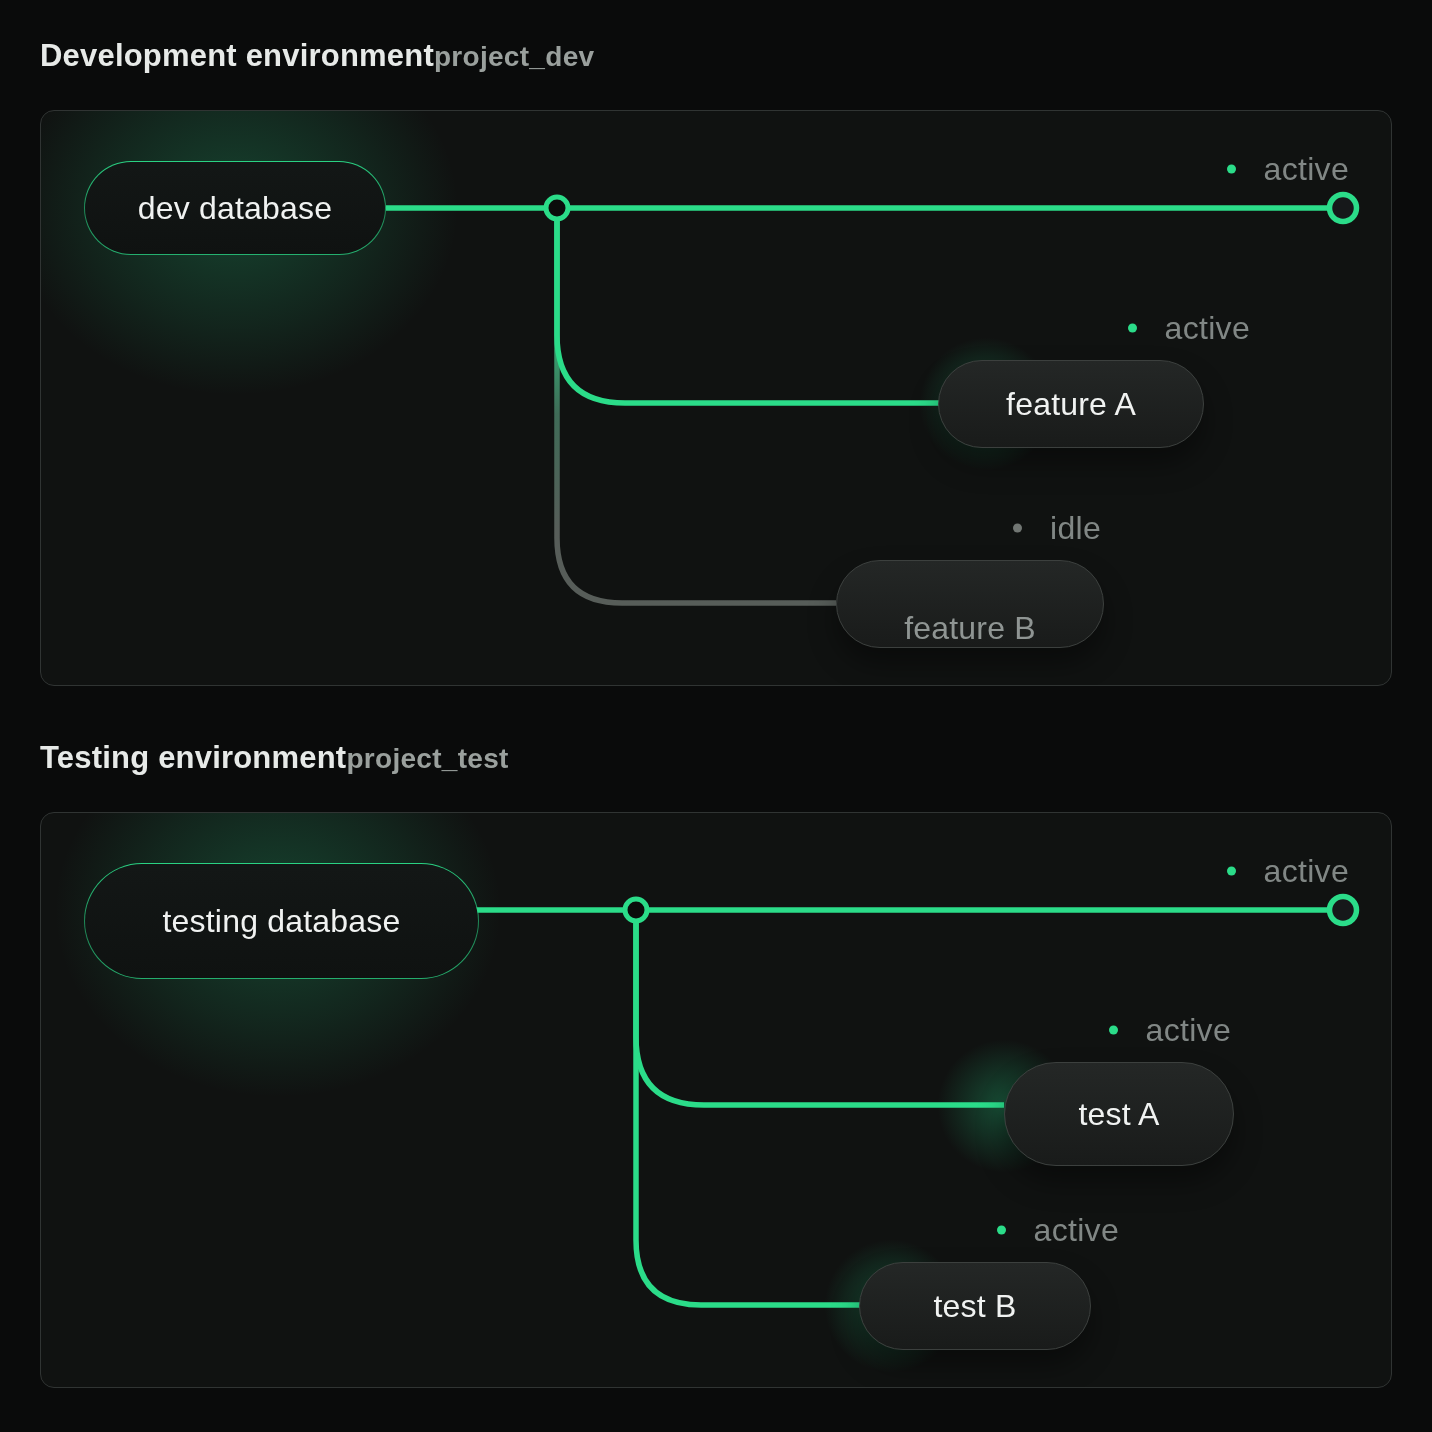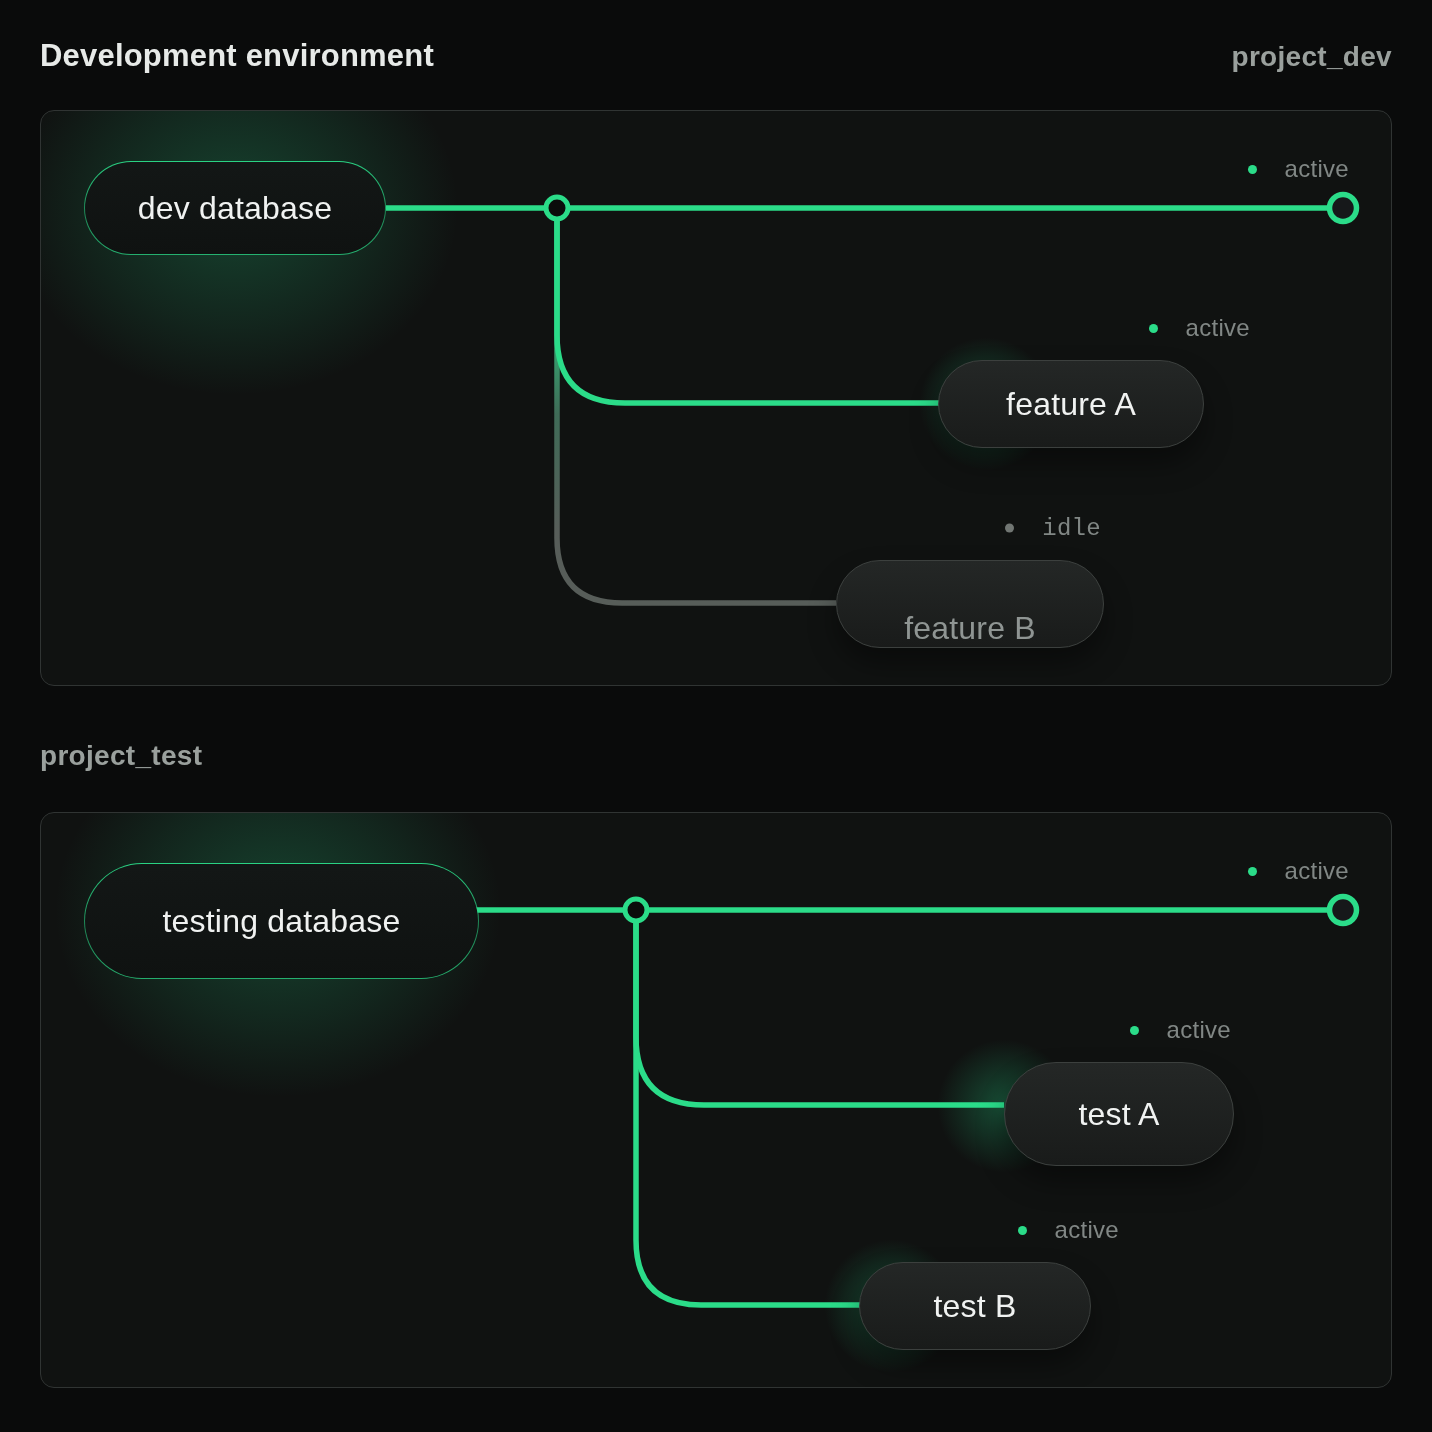--- a/index.html
+++ b/index.html
@@ -5,21 +5,21 @@
   html,body{margin:0;padding:0;background:#0a0b0b;}
   body{
     width:1432px;height:1432px;box-sizing:border-box;
     padding:38px 40px 0 40px;
     font-family:"Liberation Sans","DejaVu Sans",sans-serif;
     color:#eef1ef;
     -webkit-font-smoothing:antialiased;
     overflow:hidden;
   }
   .env-header{
-    display:flex;justify-content:space-between;align-items:baseline;
+    display:flex;justify-content:flex-start;align-items:baseline;
     height:46px;margin-bottom:26px;
   }
   .env-title{
     margin:0;font-size:31px;font-weight:700;letter-spacing:.2px;color:#e7eae8;
   }
   .project-label{
     font-size:28px;font-weight:700;color:#9aa09d;letter-spacing:.3px;
   }
   .panel{
     position:relative;
@@ -56,21 +56,21 @@
   }
   .pill-branch{
     border:1.5px solid #3c403e;
     background:linear-gradient(180deg,#242726 0%,#191b1a 100%);
     box-shadow:0 16px 28px rgba(0,0,0,.38);
   }
   .pill-idle{color:#8f9593;}
   .status{
     position:absolute;display:flex;align-items:center;gap:28px;
     transform:translateY(-50%);
-    font-size:24px;color:#818785;letter-spacing:.3px;white-space:nowrap;
+    font-size:32px;color:#818785;letter-spacing:.3px;white-space:nowrap;
   }
   .dot{width:9px;height:9px;border-radius:50%;flex:0 0 auto;}
   .dot-active{background:#2bdc89;}
   .dot-idle{background:#717673;}
 </style>
 </head>
 <body>
 
 <div class="env-header">
   <h2 class="env-title">Development environment</h2>
@@ -113,33 +113,34 @@
 
   <div class="status" style="right:141px;top:217px;">
     <span class="dot dot-active"></span>
     <span>active</span>
   </div>
 
   <div class="pill pill-branch" style="left:897px;top:249px;width:266px;height:88px;">
     <span>feature A</span>
   </div>
 
-  <div class="status" style="right:290px;top:417px;font-family:Liberation Mono, monospace;">
+  <div class="status" style="right:290px;top:417px;">
     <span class="dot dot-idle"></span>
     <span>idle</span>
   </div>
 
   <div class="pill pill-branch pill-idle" style="left:795px;top:449px;width:268px;height:88px;align-items:flex-end;">
     <span>feature B</span>
   </div>
 </div>
 
 <div class="section-gap"></div>
 
 <div class="env-header">
+  <h2 class="env-title">Testing environment</h2>
   <span class="project-label">project_test</span>
 </div>
 
 <div class="panel">
   <div class="glow glow-db" style="left:-73px;top:-163px;"></div>
 
   <svg class="lines" width="1350" height="574" viewBox="0 0 1350 574">
 
     <path d="M595 97 V427 Q595 492 660 492 H850" fill="none" stroke="#2bdc89" stroke-width="5.5"></path>
 

